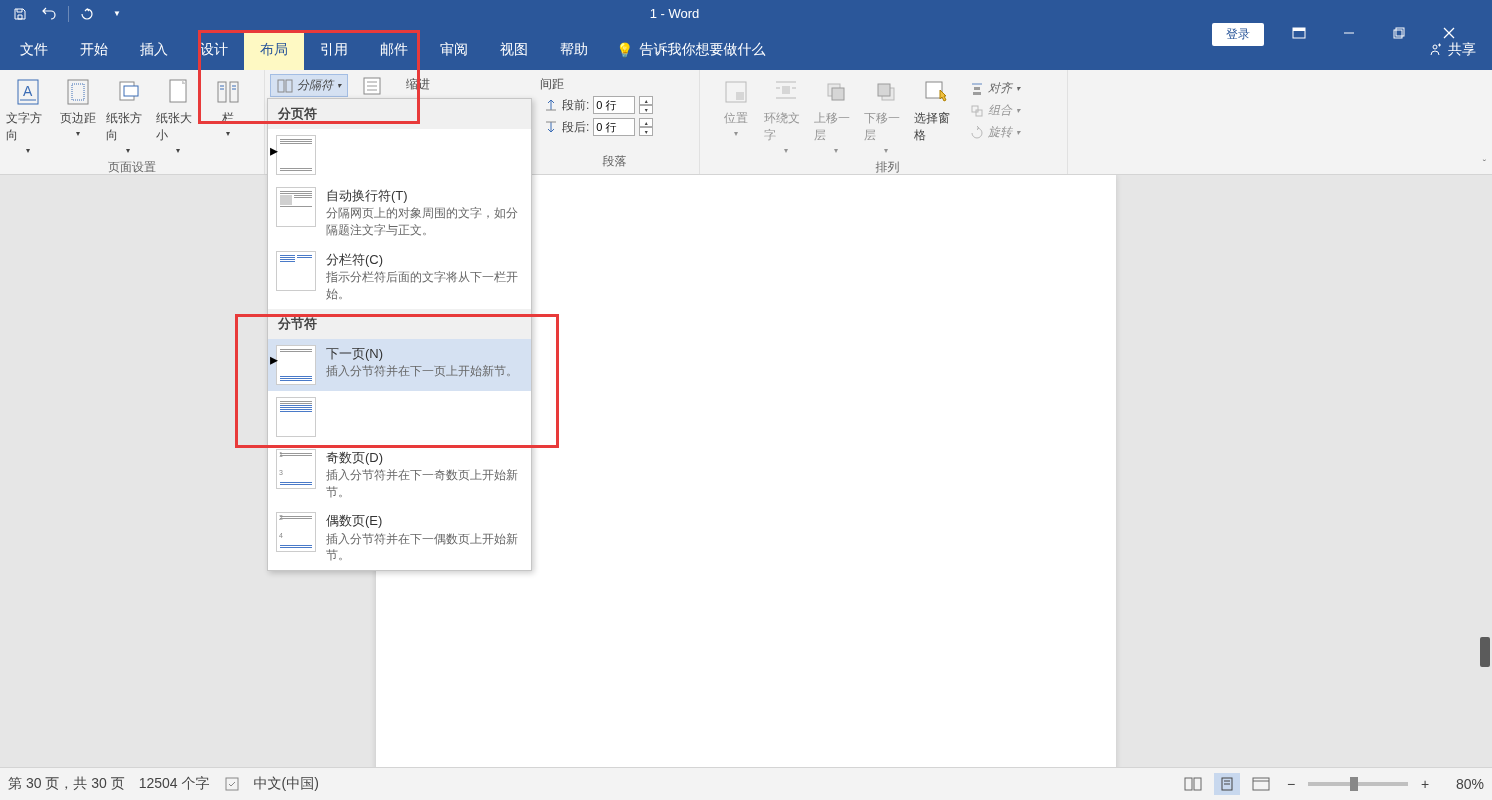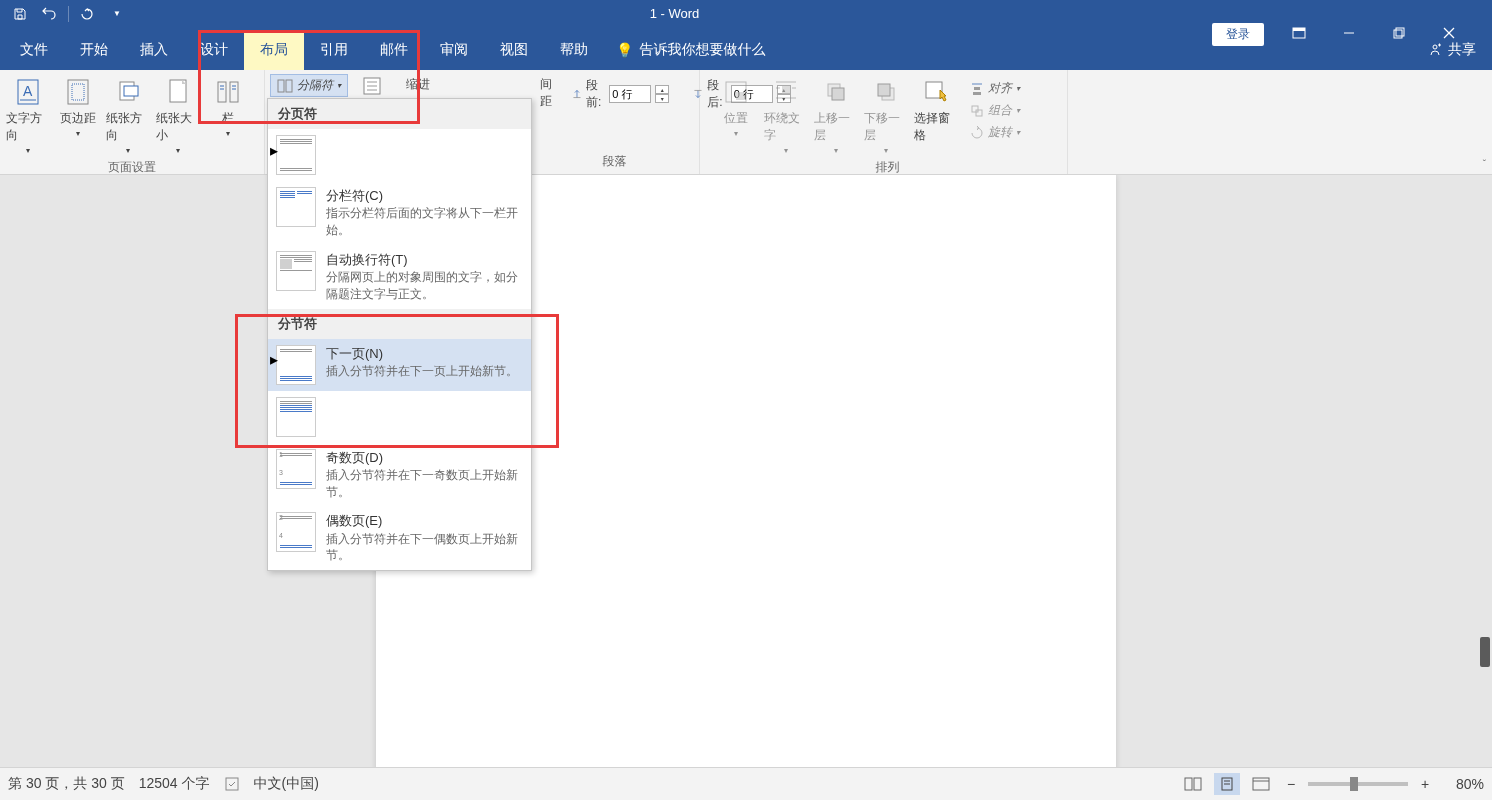--- a/index.html
+++ b/index.html
@@ -234,21 +234,21 @@
           <line x1="5" y1="6" x2="15" y2="6" stroke="#999"></line>
           <line x1="5" y1="10" x2="15" y2="10" stroke="#999"></line>
           <line x1="5" y1="14" x2="15" y2="14" stroke="#999"></line>
         </svg>
     </div>
   </div>
 
   <div style="position:absolute; left:406px; top:6px; font-size:12px; color:#444;">缩进</div>
 
   <div class="ribbon-group" style="position:absolute; left:530px; width:170px; height:100%;">
-    <div class="ribbon-group-content" style="flex-direction:row; gap:16px; padding:4px 6px;">
+    <div class="ribbon-group-content" style="flex-direction:column; gap:2px; padding:4px 6px;">
       <div style="text-align:center; font-size:12px; color:#444;">间距</div>
       <div class="spacing-row">
         <svg width="14" height="14" viewBox="0 0 14 14">
             <line x1="7" y1="2" x2="7" y2="12" stroke="#3b6cb5"></line>
             <path d="M4 5 l3 -3 l3 3" fill="none" stroke="#3b6cb5"></path>
             <line x1="2" y1="12" x2="12" y2="12" stroke="#888"></line>
           </svg>
         <span>段前:</span>
         <input value="0 行" style="">
         <div class="spinner">
@@ -370,54 +370,54 @@
       <div class="icon-line"></div>
         <div class="icon-line"></div>
         <div class="icon-line"></div>
       <div style="flex:1;"></div>
       <div class="icon-line"></div>
         <div class="icon-line"></div>
     </div>
   </div>
 
   <div class="dd-item">
+    <div class="dd-item-icon">
+      <div class="icon-line"></div>
+        <div class="icon-line"></div>
+      <div style="display:flex; gap:2px;">
+          <div style="width:12px; height:10px; background:#d0d0d0;"></div>
+          <div style="flex:1; display:flex; flex-direction:column; gap:1px;">
+            <div class="icon-line"></div>
+            <div class="icon-line"></div>
+          </div>
+        </div>
+      <div class="icon-line"></div>
+    </div>
+    <div class="dd-item-text">
+      <div class="dd-item-title">自动换行符(T)</div>
+      <div>分隔网页上的对象周围的文字，如分隔题注文字与正文。</div>
+    </div>
+  </div>
+
+  <div class="dd-item">
     <div class="dd-item-icon" style="flex-direction:row; gap:2px;">
       <div style="flex:1; display:flex; flex-direction:column; gap:1px;">
           <div class="icon-line blue"></div>
           <div class="icon-line blue"></div>
           <div class="icon-line blue"></div>
           <div class="icon-line blue"></div>
         </div>
       <div style="flex:1; display:flex; flex-direction:column; gap:1px;">
           <div class="icon-line blue"></div>
           <div class="icon-line blue"></div>
         </div>
     </div>
     <div class="dd-item-text">
       <div class="dd-item-title">分栏符(C)</div>
       <div>指示分栏符后面的文字将从下一栏开始。</div>
-    </div>
-  </div>
-
-  <div class="dd-item">
-    <div class="dd-item-icon">
-      <div class="icon-line"></div>
-        <div class="icon-line"></div>
-      <div style="display:flex; gap:2px;">
-          <div style="width:12px; height:10px; background:#d0d0d0;"></div>
-          <div style="flex:1; display:flex; flex-direction:column; gap:1px;">
-            <div class="icon-line"></div>
-            <div class="icon-line"></div>
-          </div>
-        </div>
-      <div class="icon-line"></div>
-    </div>
-    <div class="dd-item-text">
-      <div class="dd-item-title">自动换行符(T)</div>
-      <div>分隔网页上的对象周围的文字，如分隔题注文字与正文。</div>
     </div>
   </div>
 
   <div class="dd-header">分节符</div>
 
   <div class="dd-item hover" style="position:relative;">
     <div class="dd-marker" style="top:16px;">▸</div>
     <div class="dd-item-icon">
       <div class="icon-line"></div>
         <div class="icon-line"></div>

